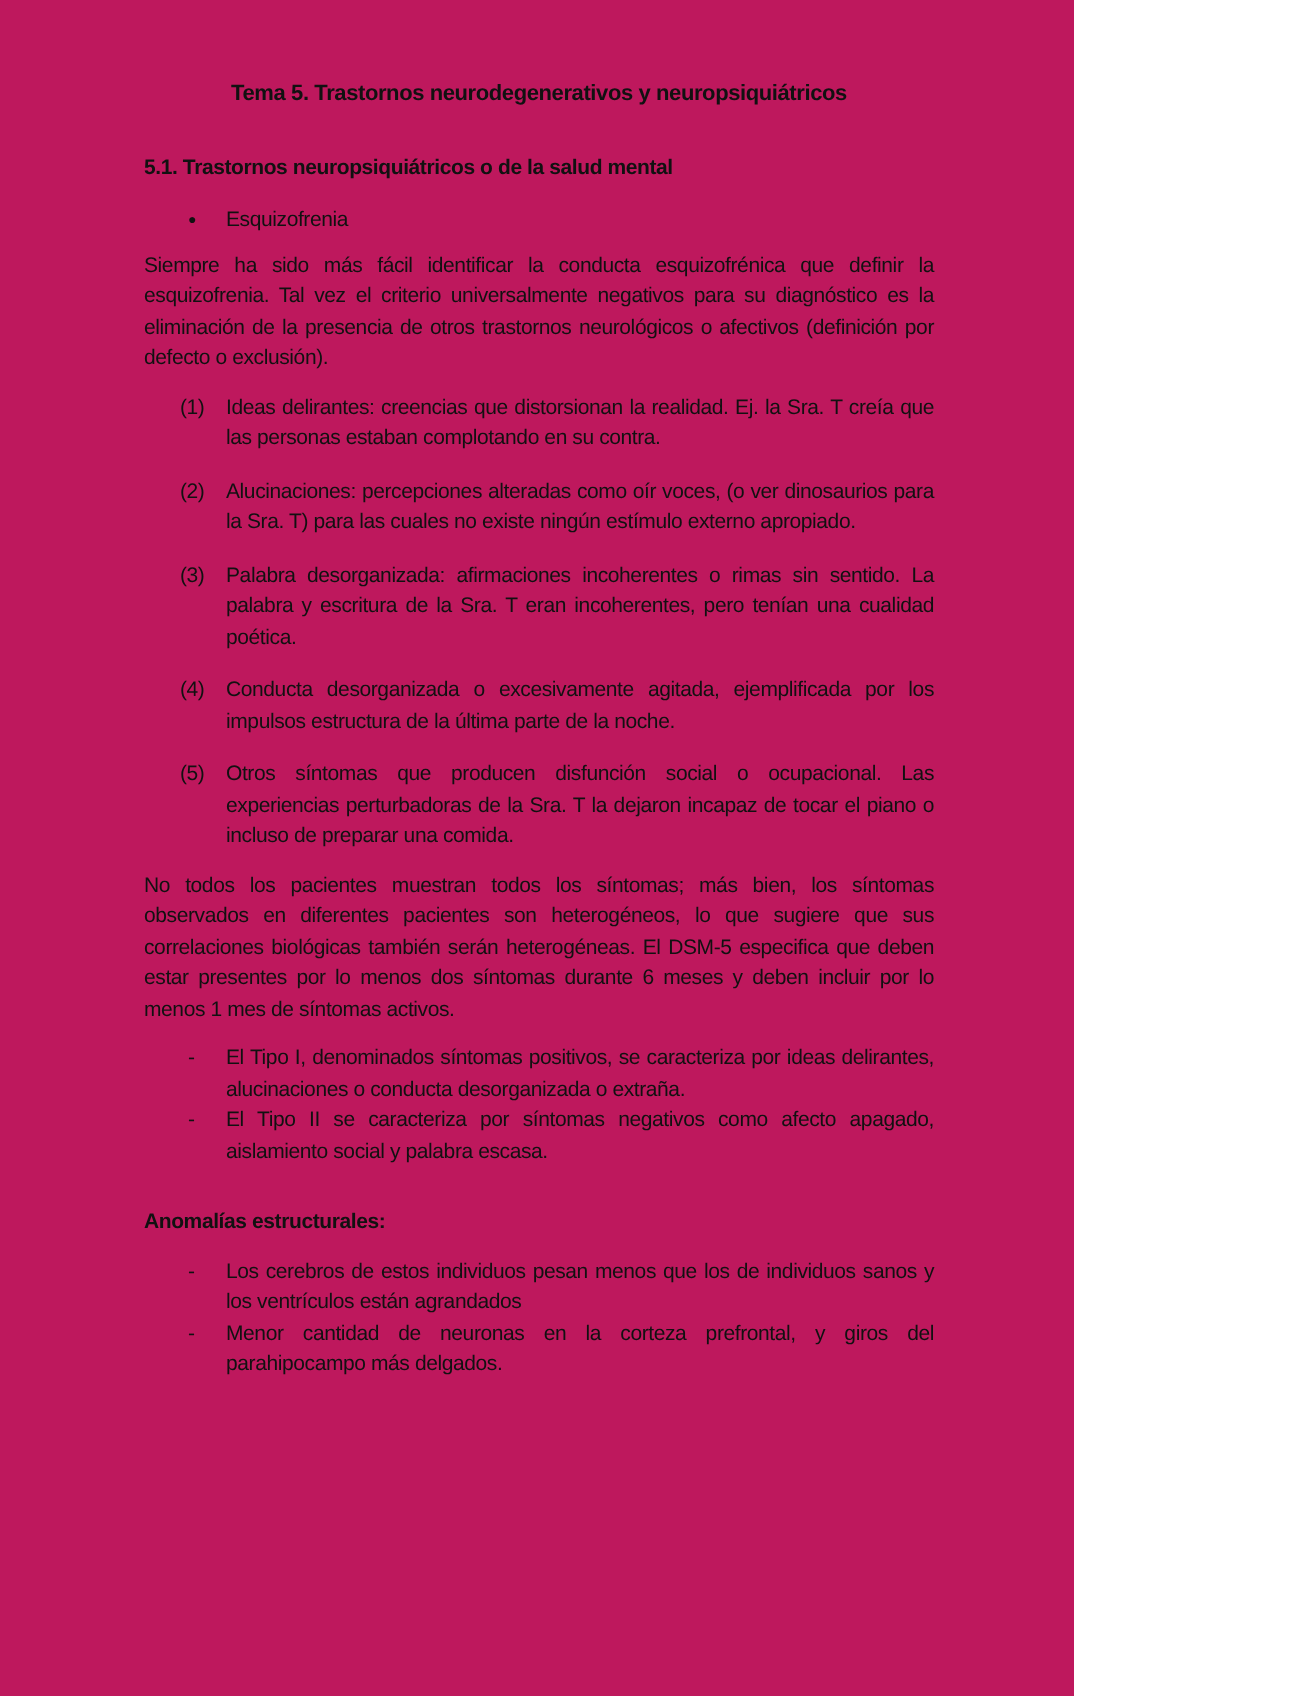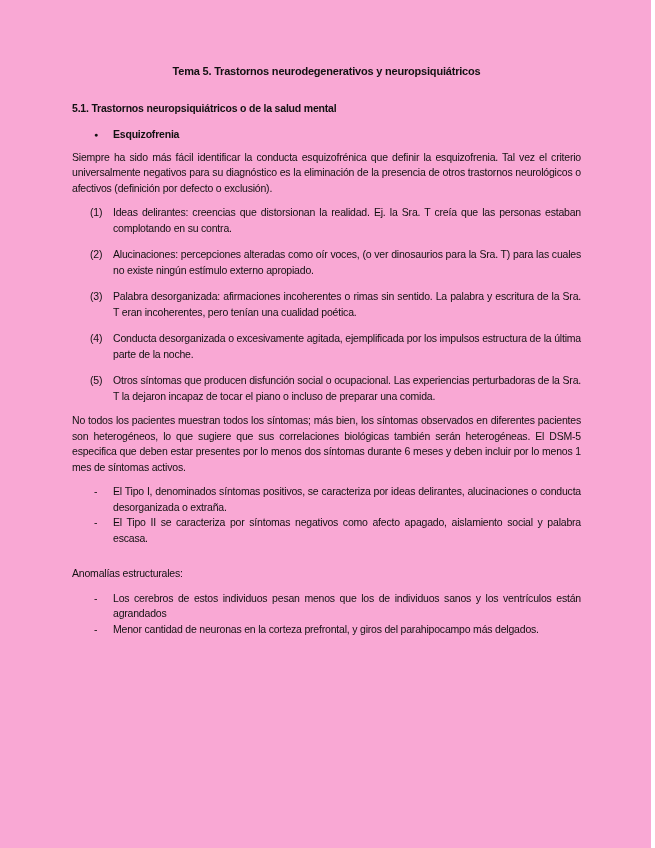--- a/index.html
+++ b/index.html
@@ -1,23 +1,23 @@
 <!DOCTYPE html>
 <html><head>
 <meta charset="utf-8">
 <style>
   html, body {
     margin: 0; padding: 0; background: #ffffff;
   }
   .page {
     position: relative;
-    width: 651px; height: 848px;
-    background: #f9a8d4;
+    width: 537px; height: 848px;
+    background: #be185d;
     box-sizing: border-box;
-    padding: 64px 70px 30px 72px;
+    padding: 40px 70px 30px 72px;
     font-family: "Liberation Sans", sans-serif;
     font-size: 10.5px;
     line-height: 15.5px;
     letter-spacing: -0.2px;
     color: #111111;
     overflow: hidden;
   }
   .title {
     font-weight: bold;
     font-size: 11px;
@@ -25,28 +25,28 @@
     margin: 0 0 21px 0;
   }
   .heading {
     font-weight: bold;
     margin: 0 0 11px 0;
   }
   .para {
     margin: 0 0 9px 0;
     text-align: justify;
   }
-  .bold { font-weight: normal; margin-top: 20px; }
+  .bold { font-weight: bold; margin-top: 20px; }
   .row { display: flex; }
   .topic-row { margin: 0 0 7px 0; }
   .topic-row .marker {
     flex: none; width: 19px; margin-left: 22px;
     font-size: 7px; line-height: 15.5px;
   }
-  .topic-label { font-weight: bold; }
+  .topic-label { font-weight: normal; }
   .numbered-list { margin: 0 0 9px 0; }
   .num-item { margin: 0 0 11px 0; }
   .num-item:last-child { margin-bottom: 0; }
   .num-item .marker { flex: none; width: 23px; margin-left: 18px; }
   .item-text { flex: 1; text-align: justify; }
   .dash-list { margin: 2px 0 9px 0; }
   .dash-item .marker { flex: none; width: 19px; margin-left: 22px; }
 </style>
 </head>
 <body>

